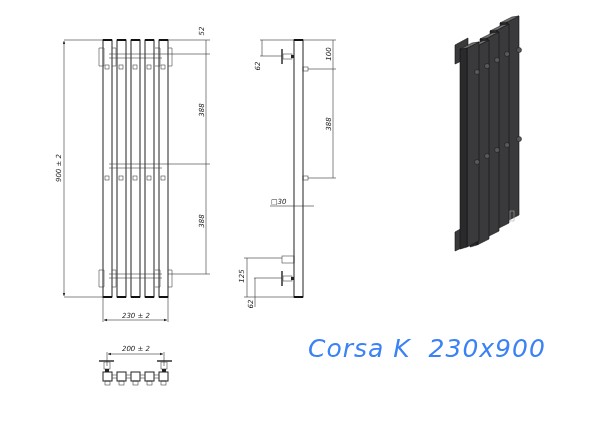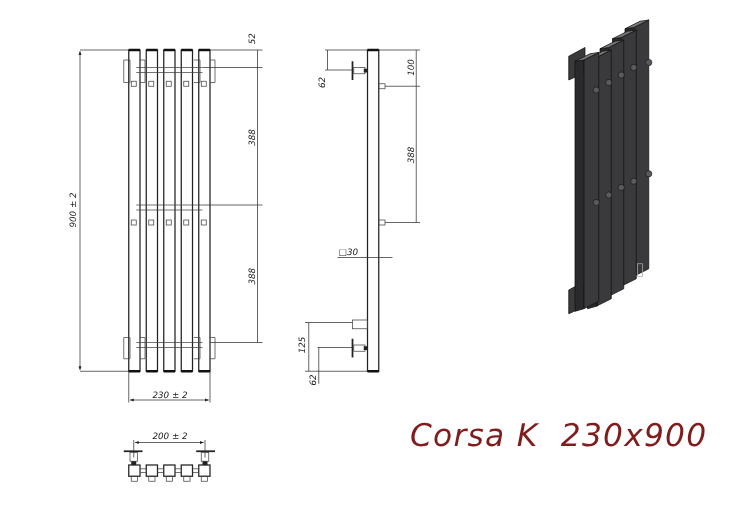--- a/index.html
+++ b/index.html
@@ -2,21 +2,21 @@
 <html><head>
 <meta charset="utf-8">
 <style>
   html, body { margin: 0; padding: 0; background: #ffffff; }
   body { width: 600px; height: 424px; position: relative; overflow: hidden; font-family: "DejaVu Sans", sans-serif; }
   svg { position: absolute; left: 0; top: 0; }
   .ln { stroke: #222; stroke-width: 1; fill: none; }
   .thin { stroke: #444; stroke-width: 0.6; fill: none; }
   .dim { stroke: #333; stroke-width: 0.6; fill: none; }
   .dimtxt { font-family: "DejaVu Sans", sans-serif; font-size: 7px; font-style: italic; fill: #222; }
-  .title { position: absolute; left: 328px; top: 334px; font-family: "DejaVu Sans", sans-serif; font-style: italic; font-size: 25px; color: #7f1d1d; letter-spacing: 1px; white-space: pre; }
+  .title { position: absolute; left: 308px; top: 334px; font-family: "DejaVu Sans", sans-serif; font-style: italic; font-size: 25px; color: #3b82f6; letter-spacing: 1px; white-space: pre; }
 </style>
 </head>
 <body>
 
 <svg width="600" height="424" viewBox="0 0 600 424">
   <defs>
     <marker id="arr" markerWidth="6" markerHeight="6" refX="5" refY="3" orient="auto">
       <path d="M0,1 L5,3 L0,5 z" fill="#222"></path>
     </marker>
     <marker id="arr2" markerWidth="6" markerHeight="6" refX="1" refY="3" orient="auto">

